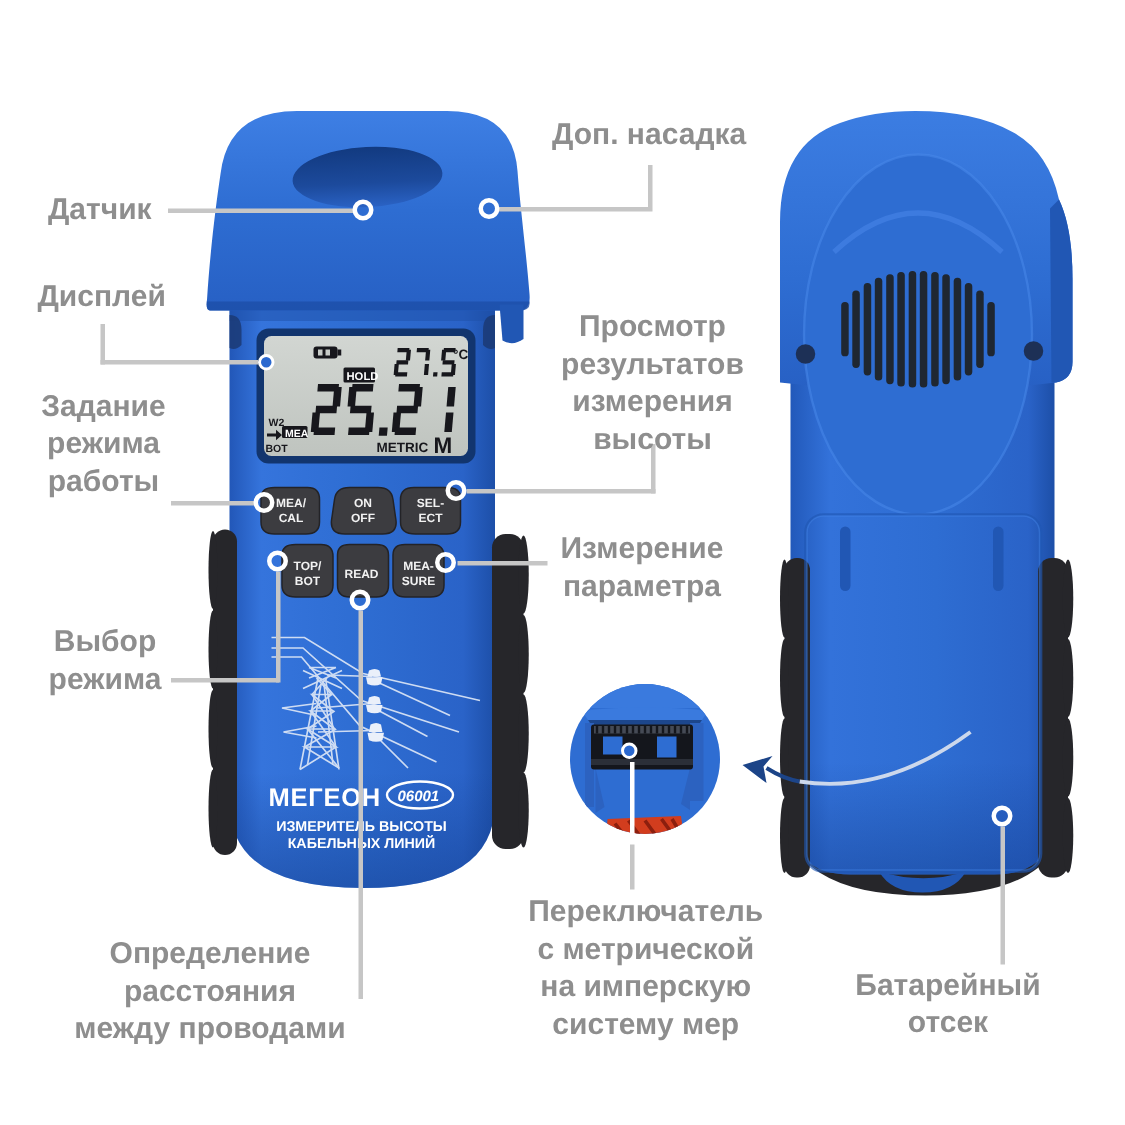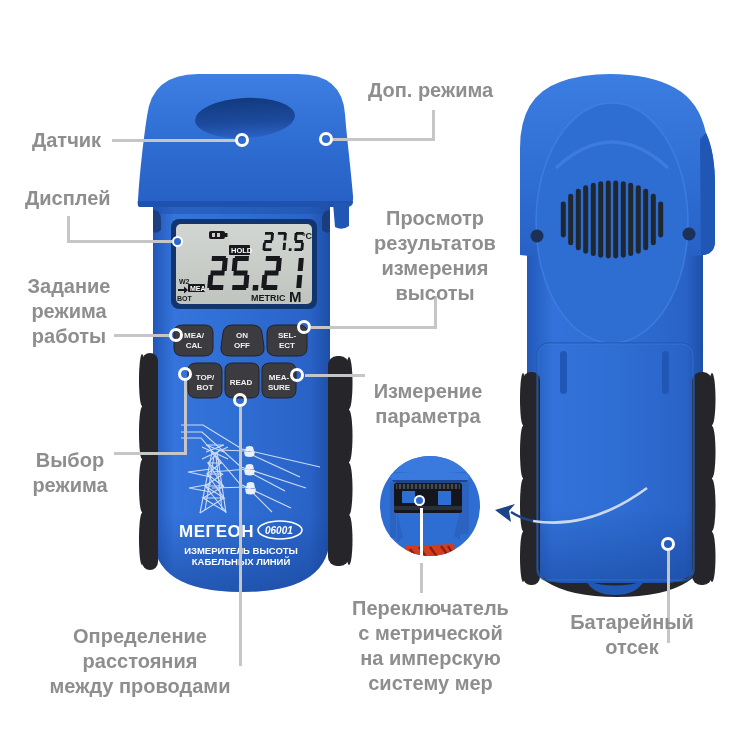--- a/index.html
+++ b/index.html
@@ -338,21 +338,21 @@
 <div class="ring" style="left:233px;top:393px"></div>
 
 <div class="ln" style="left:420px;top:508px;width:3px;height:55px;background:#ffffff"></div>
 <div class="ln" style="left:420px;top:563px;width:3px;height:30px"></div>
 <div class="dot" style="left:414px;top:495px"></div>
 
 <div class="ln" style="left:667px;top:551px;width:3px;height:92px"></div>
 <div class="ring" style="left:661px;top:537px"></div>
 
 <div class="lbl" style="left:32px;top:128px;text-align:right">Датчик</div>
-<div class="lbl" style="left:368px;top:78px">Доп. режима</div>
+<div class="lbl" style="left:368px;top:78px">Доп. насадка</div>
 <div class="lbl" style="left:25px;top:186px;text-align:left">Дисплей</div>
-<div class="lbl" style="left:25px;top:274px;width:88px">Задание<br>режима<br>работы</div>
+<div class="lbl" style="left:25px;top:259px;width:88px">Задание<br>режима<br>работы</div>
 <div class="lbl" style="left:372px;top:206px;width:126px">Просмотр<br>результатов<br>измерения<br>высоты</div>
-<div class="lbl" style="left:369px;top:379px;width:118px">Измерение<br>параметра</div>
-<div class="lbl" style="left:30px;top:448px;width:80px">Выбор<br>режима</div>
+<div class="lbl" style="left:369px;top:354px;width:118px">Измерение<br>параметра</div>
+<div class="lbl" style="left:30px;top:416px;width:80px">Выбор<br>режима</div>
 <div class="lbl" style="left:40px;top:624px;width:200px">Определение<br>расстояния<br>между проводами</div>
 <div class="lbl" style="left:350px;top:596px;width:161px">Переключатель<br>с метрической<br>на имперскую<br>систему мер</div>
-<div class="lbl" style="left:568px;top:610px;width:128px">Батарейный<br>отсек</div>
+<div class="lbl" style="left:568px;top:645px;width:128px">Батарейный<br>отсек</div>
 
 </body></html>

